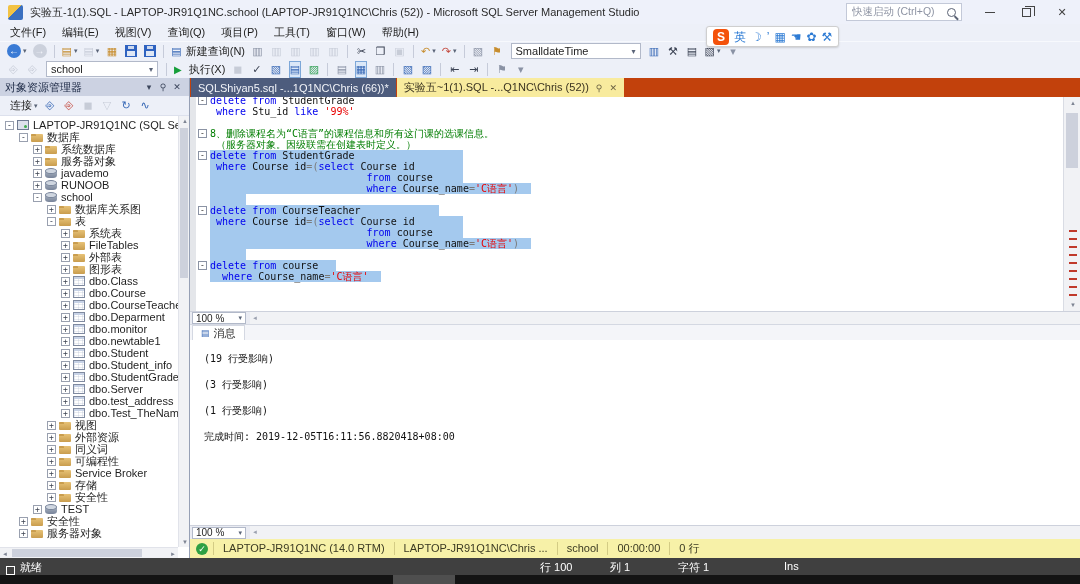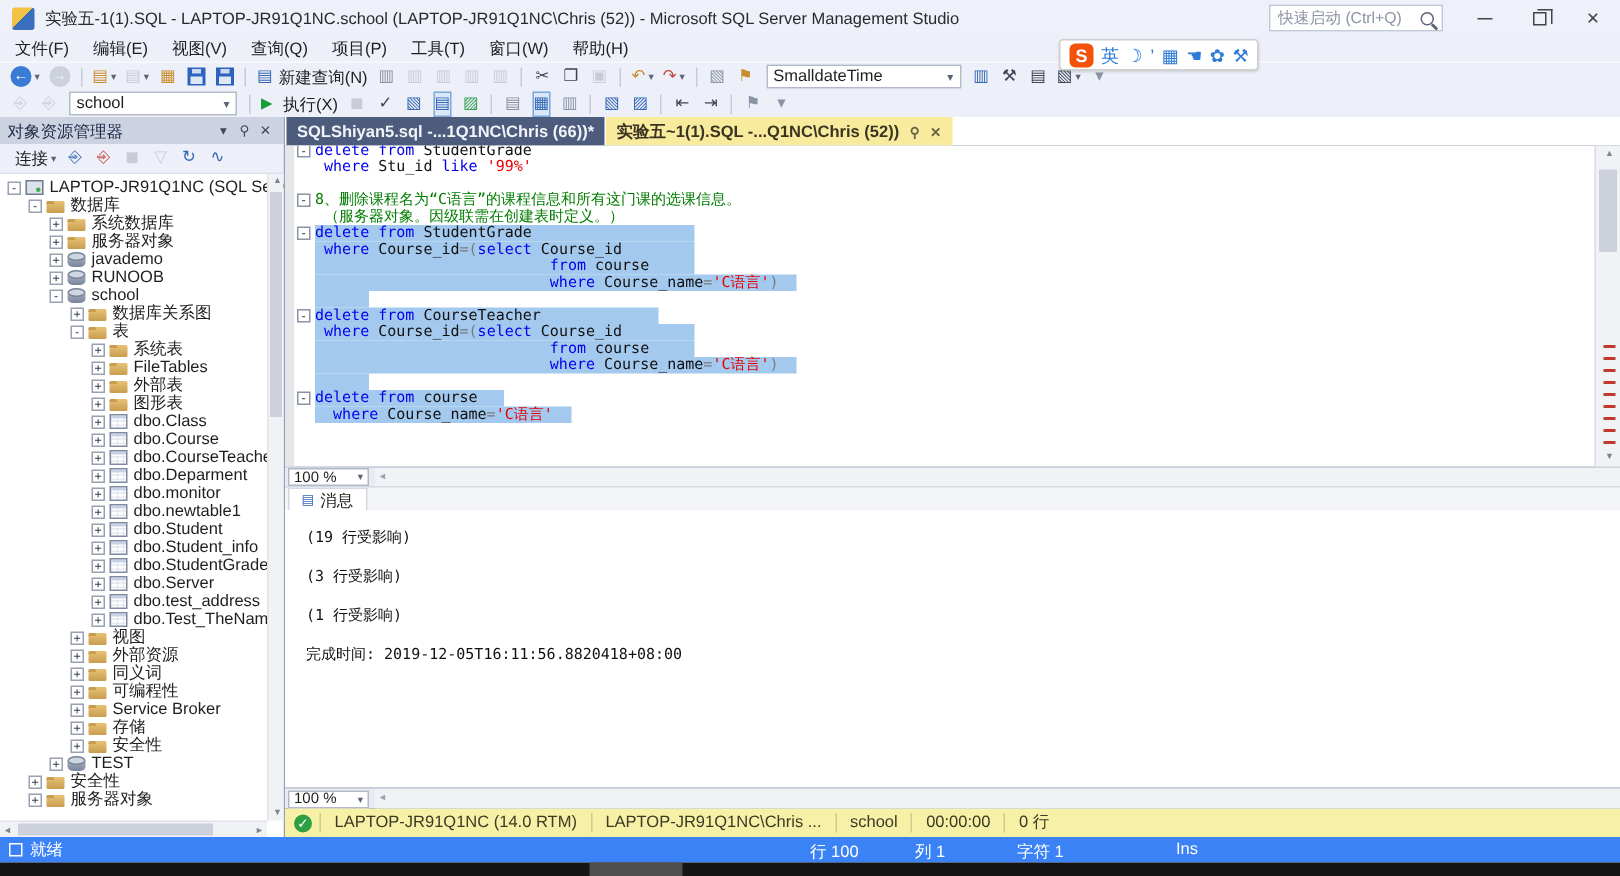--- a/index.html
+++ b/index.html
@@ -81,21 +81,21 @@
   .t-server::after { content:""; position:absolute; right:1px; bottom:1px; width:3px; height:3px; background:#3fae4e; border-radius:50%; }
   .t-label { color:#1e1e1e; }
   .oe-vscroll { position:absolute; right:0; top:0; bottom:11px; width:11px; background:#f1f2f5; border-left:1px solid #e1e3ea; }
   .oe-vscroll .thumb { position:absolute; left:1px; right:1px; top:12px; height:150px; background:#cdd1dc; }
   .oe-hscroll { position:absolute; left:0; right:11px; bottom:0; height:11px; background:#f1f2f5; border-top:1px solid #e1e3ea; }
   .oe-hscroll .thumb { position:absolute; top:1px; bottom:1px; left:12px; width:130px; background:#cdd1dc; }
   .sc-arrow { position:absolute; font-size:6px; color:#7d8493; }
 
   
   .edit-col { flex:1; display:flex; flex-direction:column; min-width:0; }
-  .tabstrip { height:19px; background:#ffffff; display:flex; align-items:flex-end; padding-left:1px;font-weight:bold; }
+  .tabstrip { height:19px; background:#c2410c; display:flex; align-items:flex-end; padding-left:1px; }
   .tab { height:19px; display:flex; align-items:center; padding:0 7px; white-space:nowrap; font-size:11px; }
   .tab-inactive { background:#4d5c7d; color:#f2f4f9; margin-right:1px; }
   .tab-active { background:#f8eb9e; color:#3a3320; }
   .tab-btn { margin-left:7px; font-size:9px; color:#6b6243; }
 
   .editor { height:214px; background:#fff; display:flex; position:relative; overflow:hidden; }
   .indicator-margin { width:6px; background:#e4e6ea; flex:none; }
   .code-area { flex:1; overflow:hidden; padding-top:1px; margin-top:-3px; }
   .code-row { height:11px; display:flex; align-items:center; font-family:"DejaVu Sans Mono",monospace; font-size:10px; line-height:11px; white-space:pre; }
   .fold-cell { width:14px; flex:none; display:flex; align-items:center; justify-content:flex-start; padding-left:2px; }
@@ -119,21 +119,21 @@
   .msg-tab-icon { color:#3667b5; font-size:9px; }
   .msg-body { height:185px; background:#fff; padding:12px 0 0 14px; font-family:"DejaVu Sans Mono",monospace; font-size:10px; color:#111; overflow:hidden; }
   .msg-line { height:13px; line-height:13px; white-space:pre; }
 
   .exec-bar { height:19px; background:#f7f1a8; display:flex; align-items:center; padding:0 0 0 6px; color:#3b3a22; }
   .ok-circle { width:12px; height:12px; border-radius:50%; background:#2ea043; color:#fff; font-size:9px; line-height:12px; text-align:center; margin-right:5px; flex:none; }
   .exec-msg { flex:1; white-space:nowrap; overflow:hidden; }
   .exec-seg { padding:0 9px; border-left:1px solid #d3cb85; height:13px; line-height:13px; white-space:nowrap; }
 
   
-  .statusbar { height:17px; background:#3b82f6; color:#fff; display:flex; align-items:center; padding:0 6px; position:relative; font-size:11px; }
+  .statusbar { height:17px; background:#404040; color:#fff; display:flex; align-items:flex-end; padding:0 6px; position:relative; font-size:11px; }
   .sb-icon { width:9px; height:9px; border:1px solid #fff; margin-right:5px; flex:none; }
   .sb-abs { position:absolute; top:2px; }
 
   .bottomstrip { height:9px; background:#141414; position:relative; }
   .bottomstrip .seg { position:absolute; left:393px; width:62px; top:0; bottom:0; background:#4f4f4f; }
 </style>
 </head>
 <body>
 
 <div class="titlebar">

